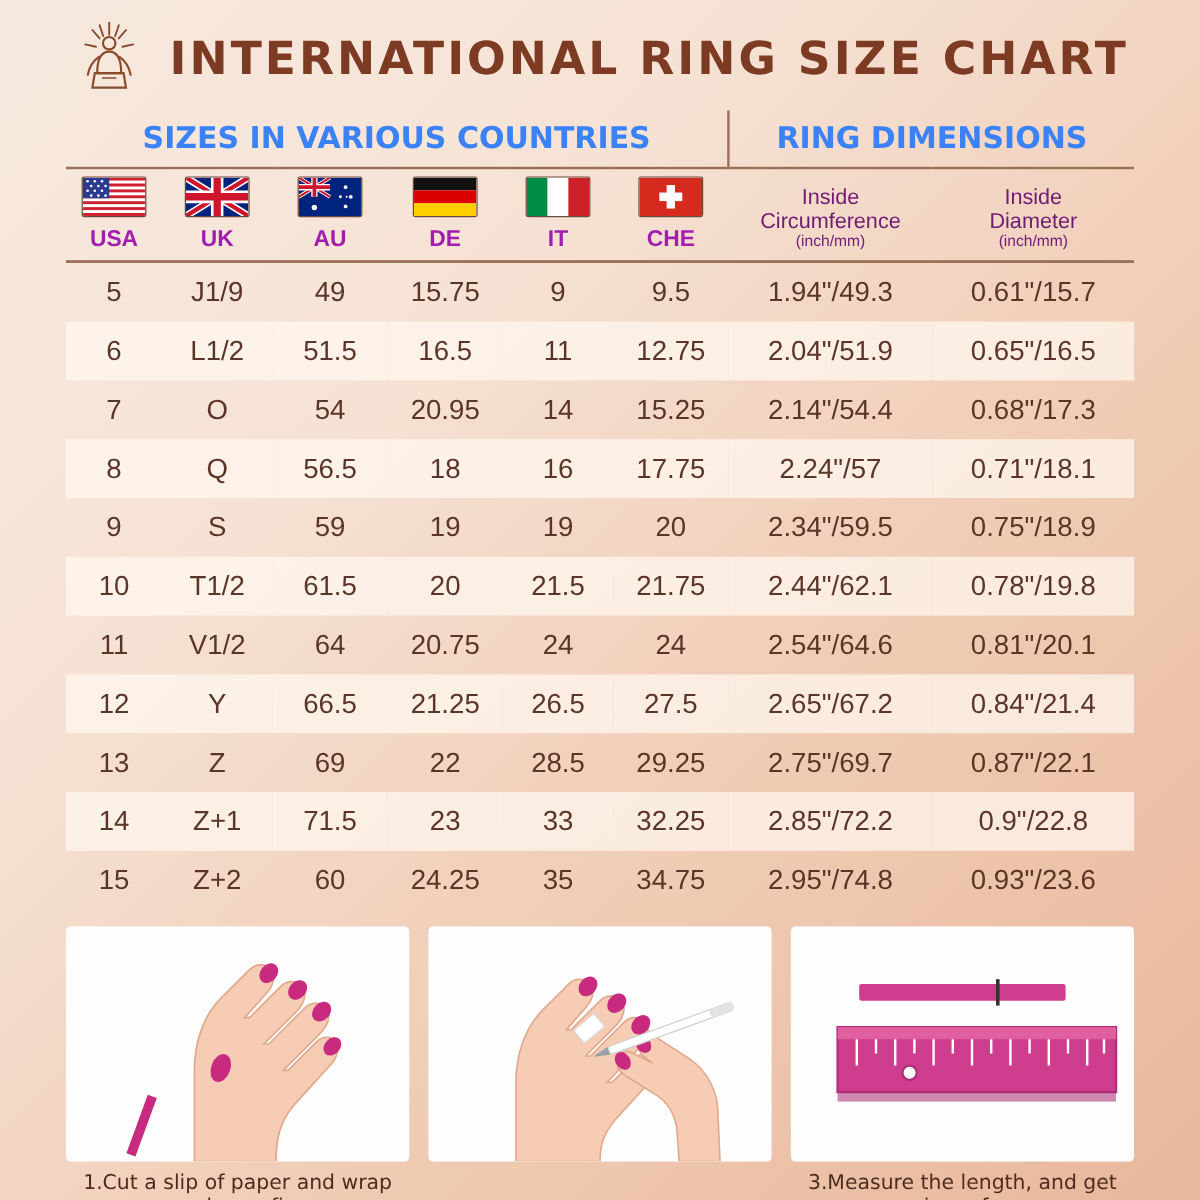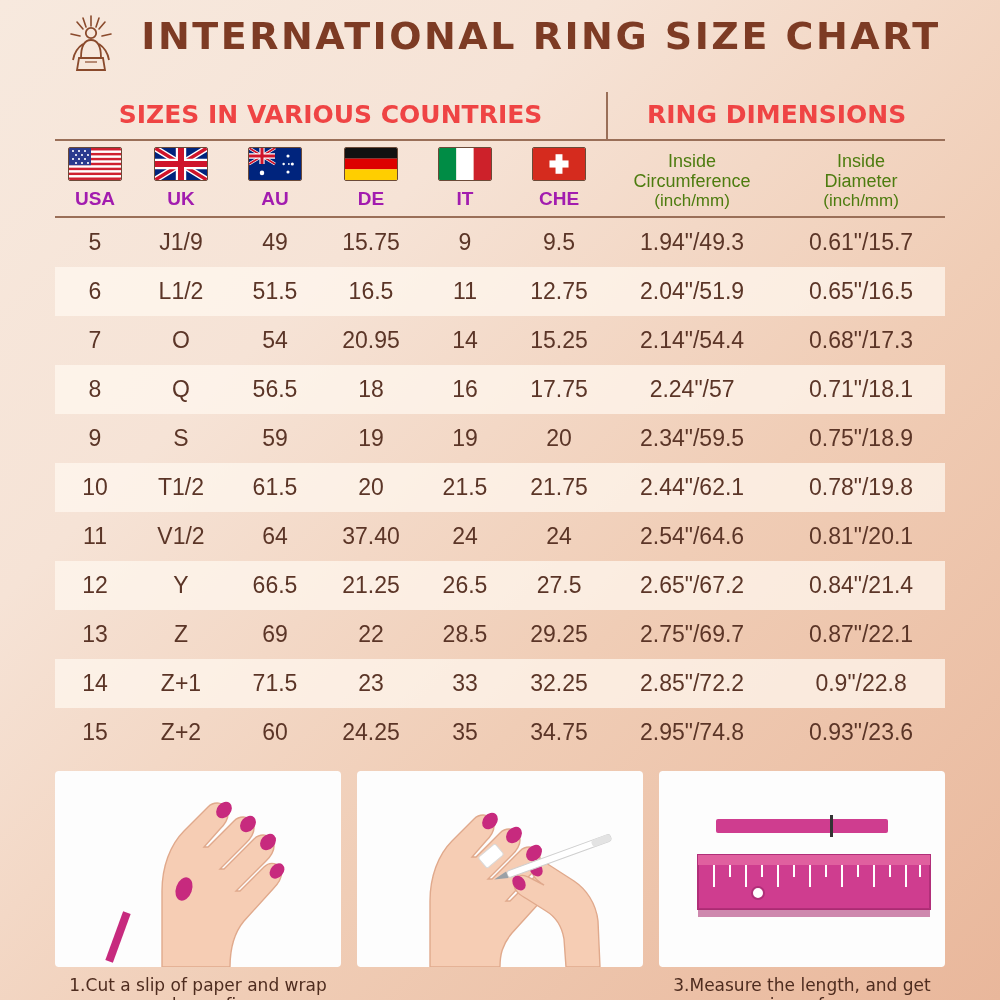--- a/index.html
+++ b/index.html
@@ -17,21 +17,21 @@
   .page {
     position: relative;
     width: 1000px;
     height: 1000px;
     box-sizing: border-box;
   }
 
   
   .header {
     display: flex;
-    align-items: flex-start;
+    align-items: center;
     justify-content: center;
     padding-top: 14px;
     height: 70px;
     gap: 18px;
   }
   .logo {
     width: 64px;
     height: 64px;
     position: relative;
     flex: 0 0 auto;
@@ -56,21 +56,21 @@
     table-layout: fixed;
     color: #5d3a28;
   }
   table.chart td, table.chart th {
     text-align: center;
     vertical-align: middle;
   }
   .group-head th {
     font-size: 25px;
     font-weight: bold;
-    color: #ef4444;
+    color: #3b82f6;
     padding: 8px 0 10px 0;
     font-family: "DejaVu Sans", sans-serif;
   }
   .vline-left { border-right: 2px solid #9a6f58; }
   .hline { border-bottom: 2px solid #9a6f58; }
 
   .flag-row td {
     padding: 6px 0 2px 0;
   }
   .flag {
@@ -85,24 +85,24 @@
   }
   .code {
     font-size: 19px;
     font-weight: bold;
     color: #a21caf;
     padding-bottom: 6px;
   }
   .dim-head {
     font-size: 18px;
     line-height: 1.12;
-    color: #4d7c0f;
+    color: #701a75;
     padding: 4px 2px 8px 2px;
   }
-  .dim-head .sub { font-size: 17px; }
+  .dim-head .sub { font-size: 13px; }
 
   tbody tr td {
     font-size: 23px;
     height: 47px;
     color: #5b3527;
   }
   tbody tr.alt td {
     background: rgba(255,248,240,0.72);
   }
 
@@ -349,21 +349,21 @@
           <td>20</td>
           <td>21.5</td>
           <td>21.75</td>
           <td>2.44"/62.1</td>
           <td>0.78"/19.8</td>
         </tr>
         <tr>
           <td>11</td>
           <td>V1/2</td>
           <td>64</td>
-          <td>37.40</td>
+          <td>20.75</td>
           <td>24</td>
           <td>24</td>
           <td>2.54"/64.6</td>
           <td>0.81"/20.1</td>
         </tr>
         <tr class="alt">
           <td>12</td>
           <td>Y</td>
           <td>66.5</td>
           <td>21.25</td>

